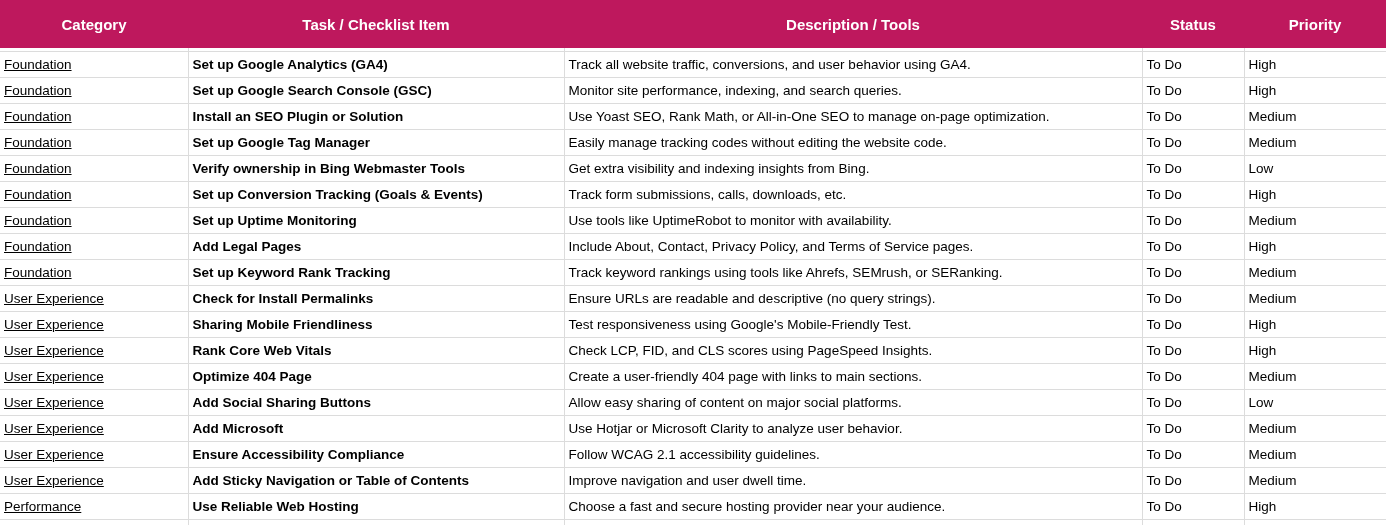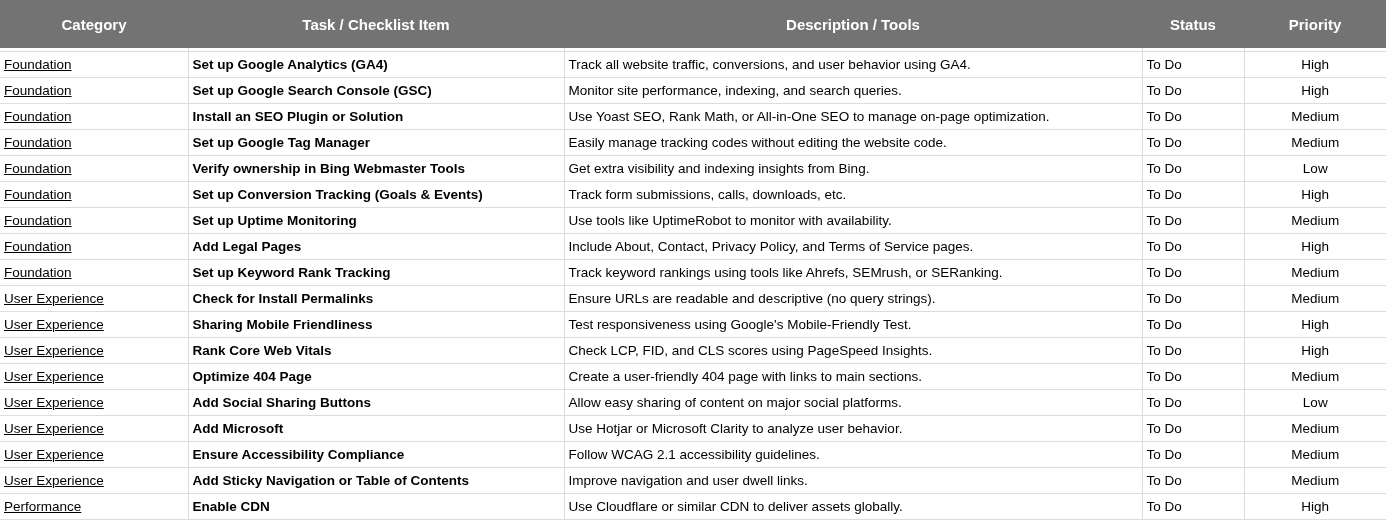--- a/index.html
+++ b/index.html
@@ -14,21 +14,21 @@
     font-family: "Liberation Sans", sans-serif;
     font-size: 13.5px;
     color: #000000;
   }
   table.seo-table {
     border-collapse: collapse;
     table-layout: fixed;
     width: 1386px;
   }
   table.seo-table th {
-    background: #737373;
+    background: #be185d;
     color: #ffffff;
     font-weight: bold;
     font-size: 15px;
     height: 48px;
     text-align: center;
     vertical-align: middle;
     border: none;
     padding: 0 4px;
     white-space: nowrap;
     overflow: hidden;
@@ -40,21 +40,20 @@
     border-bottom: 1px solid #dcdcdc;
     border-right: 1px solid #dcdcdc;
     white-space: nowrap;
     overflow: hidden;
     text-overflow: clip;
     vertical-align: middle;
     font-size: 13.5px;
   }
   table.seo-table tr td:last-child {
     border-right: none;
-    text-align: center;
   }
   
   col.c-category { width: 188px; }
   col.c-task { width: 376px; }
   col.c-desc { width: 578px; }
   col.c-status { width: 102px; }
   col.c-priority { width: 142px; }
 
   td.cell-category { padding-left: 4px; text-decoration: underline; }
   td.cell-task { padding-left: 6px; font-weight: bold; }
@@ -209,23 +208,30 @@
       <tr>
         <td class="cell-category">User Experience</td>
         <td class="cell-task">Ensure Accessibility Compliance</td>
         <td class="cell-desc">Follow WCAG 2.1 accessibility guidelines.</td>
         <td class="cell-status">To Do</td>
         <td class="cell-priority">Medium</td>
       </tr>
       <tr>
         <td class="cell-category">User Experience</td>
         <td class="cell-task">Add Sticky Navigation or Table of Contents</td>
-        <td class="cell-desc">Improve navigation and user dwell links.</td>
-        <td class="cell-status">To Do</td>
-        <td class="cell-priority">Medium</td>
+        <td class="cell-desc">Improve navigation and user dwell time.</td>
+        <td class="cell-status">To Do</td>
+        <td class="cell-priority">Medium</td>
+      </tr>
+      <tr>
+        <td class="cell-category">Performance</td>
+        <td class="cell-task">Use Reliable Web Hosting</td>
+        <td class="cell-desc">Choose a fast and secure hosting provider near your audience.</td>
+        <td class="cell-status">To Do</td>
+        <td class="cell-priority">High</td>
       </tr>
       <tr>
         <td class="cell-category">Performance</td>
         <td class="cell-task">Enable CDN</td>
         <td class="cell-desc">Use Cloudflare or similar CDN to deliver assets globally.</td>
         <td class="cell-status">To Do</td>
         <td class="cell-priority">High</td>
       </tr>
     </tbody>
 </table>

